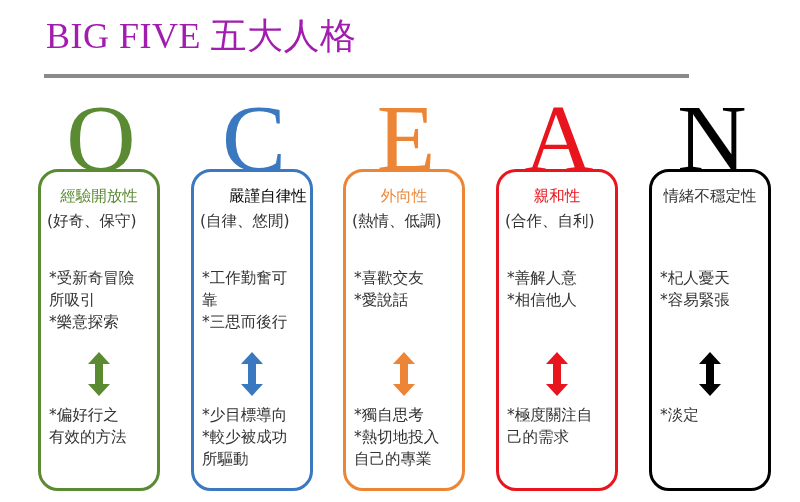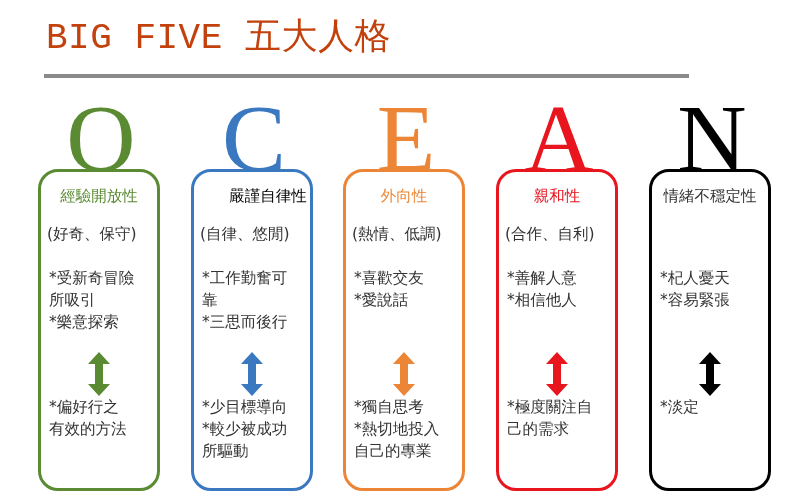--- a/index.html
+++ b/index.html
@@ -1,26 +1,26 @@
 <!DOCTYPE html>
 <html><head>
 <meta charset="utf-8">
 <style>
   html, body { margin:0; padding:0; background:#ffffff; }
   body { width:800px; height:502px; position:relative; overflow:hidden; font-family:"DejaVu Sans", sans-serif; }
-  .title { position:absolute; left:46px; top:12px; font-family:Liberation Mono, monospace; font-size:36px; color:#c2410c; letter-spacing:0.5px; font-weight:normal; white-space:nowrap; }
+  .title { position:absolute; left:46px; top:12px; font-family:Liberation Serif, serif; font-size:36px; color:#a21caf; letter-spacing:0.5px; font-weight:normal; white-space:nowrap; }
   .rule { position:absolute; left:44px; top:74px; width:645px; height:4px; background:#8a8a8a; }
   .col { position:absolute; top:96px; width:126px; height:400px; }
   .letter { position:absolute; top:0; left:0; width:100%; text-align:center; font-family:"Liberation Serif", "DejaVu Serif", serif; font-size:96px; line-height:86px; height:80px; overflow:visible; }
   .box { position:absolute; top:73px; left:0; width:122px; height:322px; border:3px solid; border-radius:20px; box-sizing:border-box; background:#fff; }
   .trait { position:absolute; top:14px; left:0; width:100%; text-align:center; font-size:15.5px;font-family:Liberation Serif, serif; }
-  .sub { position:absolute; top:52px; left:6px; right:2px; font-size:15.5px; color:#333; white-space:nowrap; }
+  .sub { position:absolute; top:39px; left:6px; right:2px; font-size:15.5px; color:#333; white-space:nowrap; }
   .list { position:absolute; top:95px; left:8px; right:4px; font-size:15.5px; color:#333; line-height:22px; }
   .arrow { position:absolute; top:180px; left:50%; transform:translateX(-50%); width:22px; height:44px; }
-  .list2 { position:absolute; top:224px; left:8px; right:4px; font-size:15.5px; color:#333; line-height:22px; }
+  .list2 { position:absolute; top:232px; left:8px; right:4px; font-size:15.5px; color:#333; line-height:22px; }
   .line { display:block; white-space:nowrap; }
 </style>
 </head>
 <body>
 
 <div class="title">BIG FIVE 五大人格</div>
 <div class="rule"></div>
 
 <div id="cols">
     <div class="col" style="left: 38px;">

